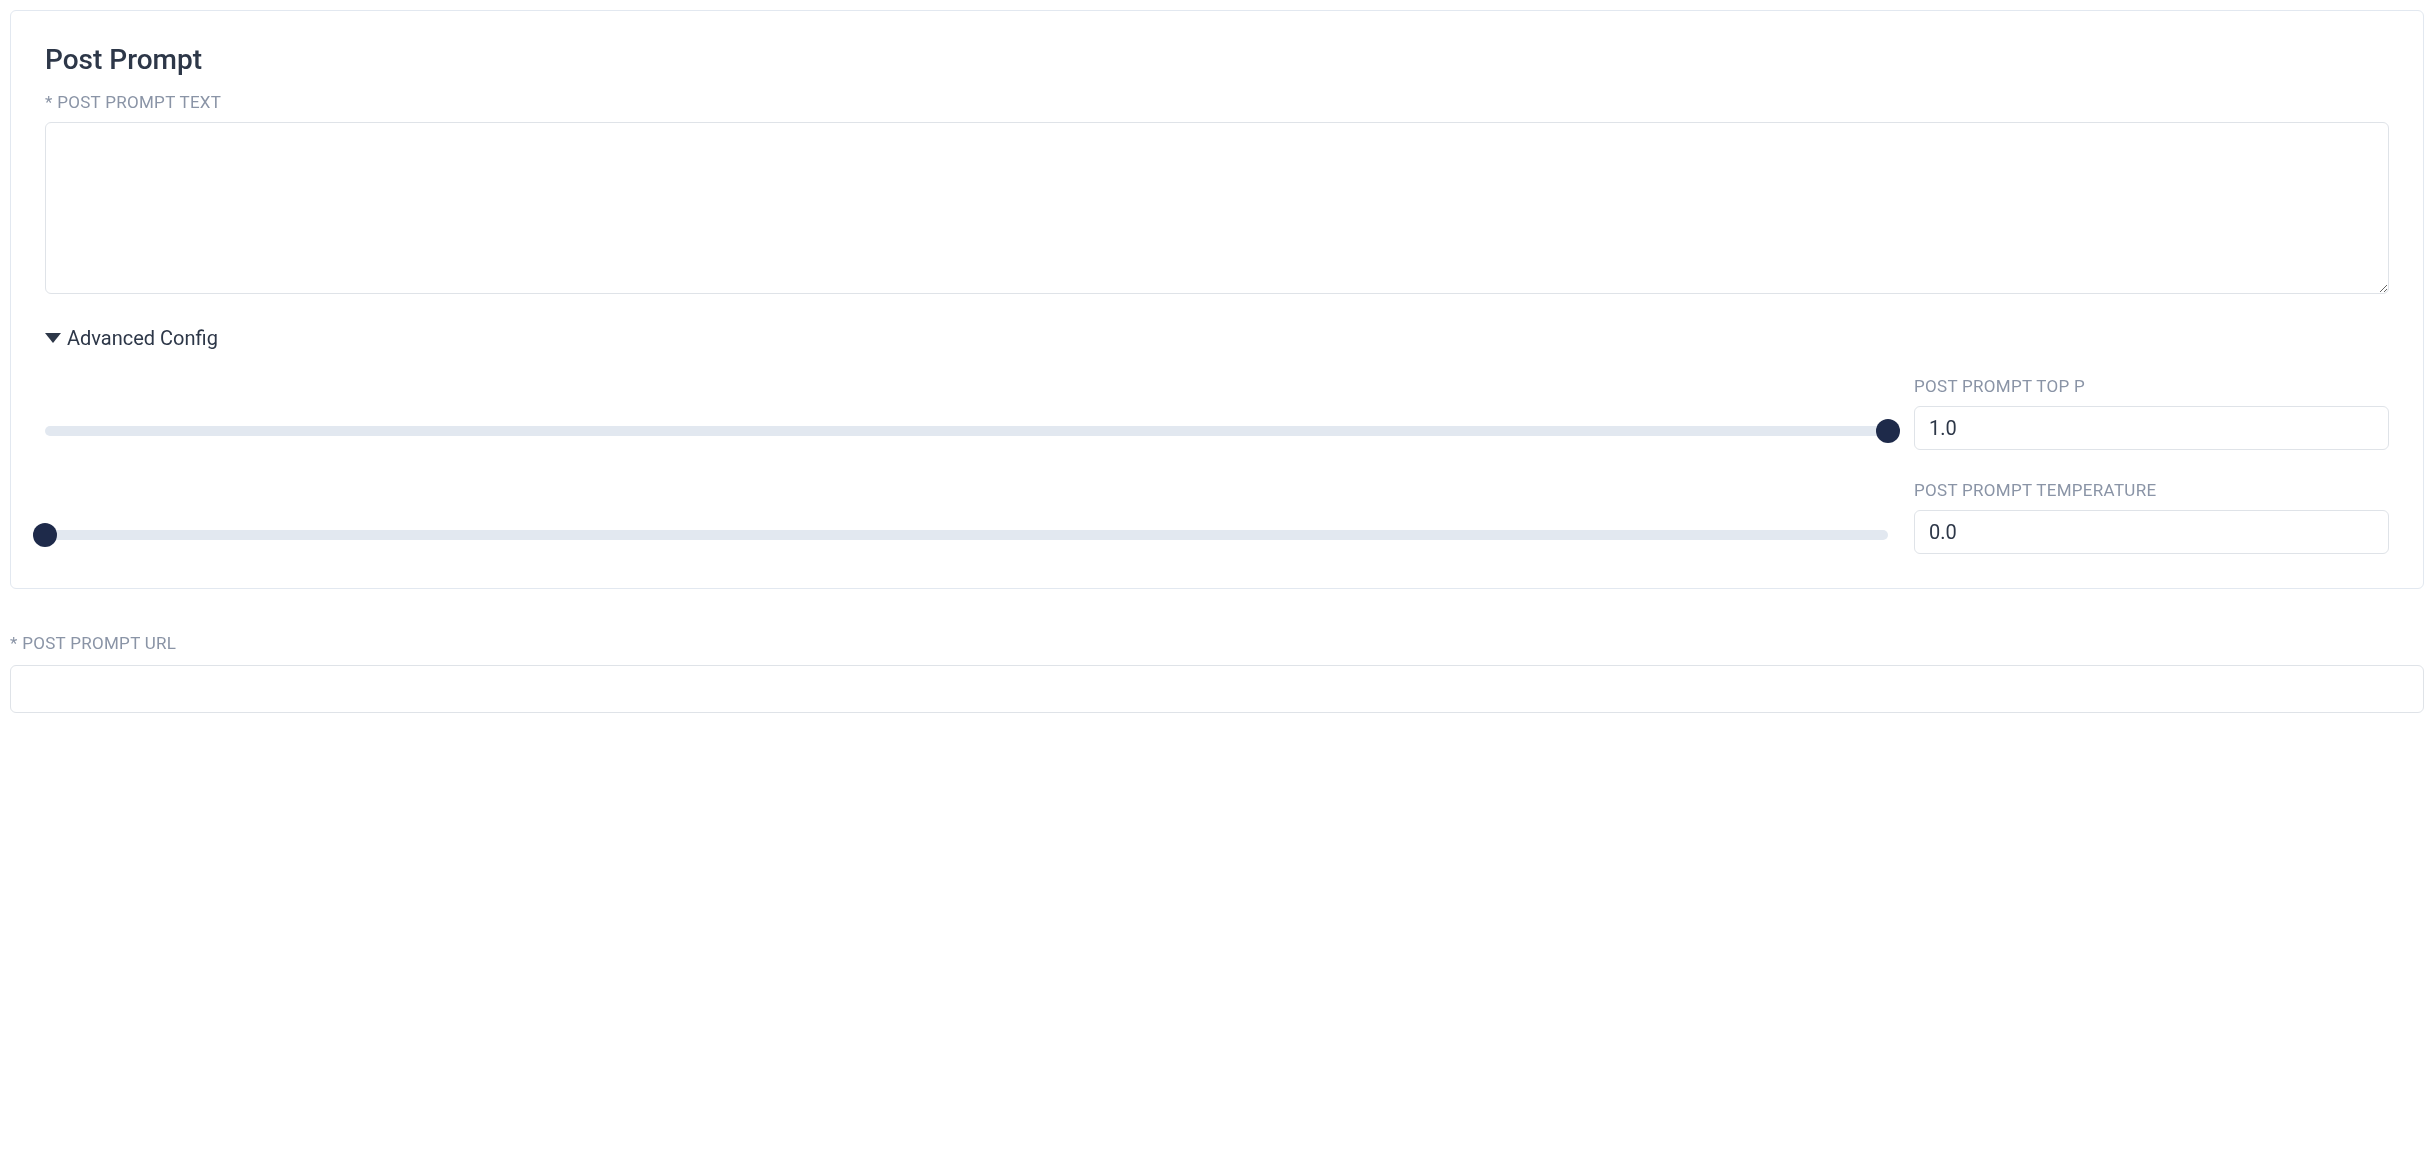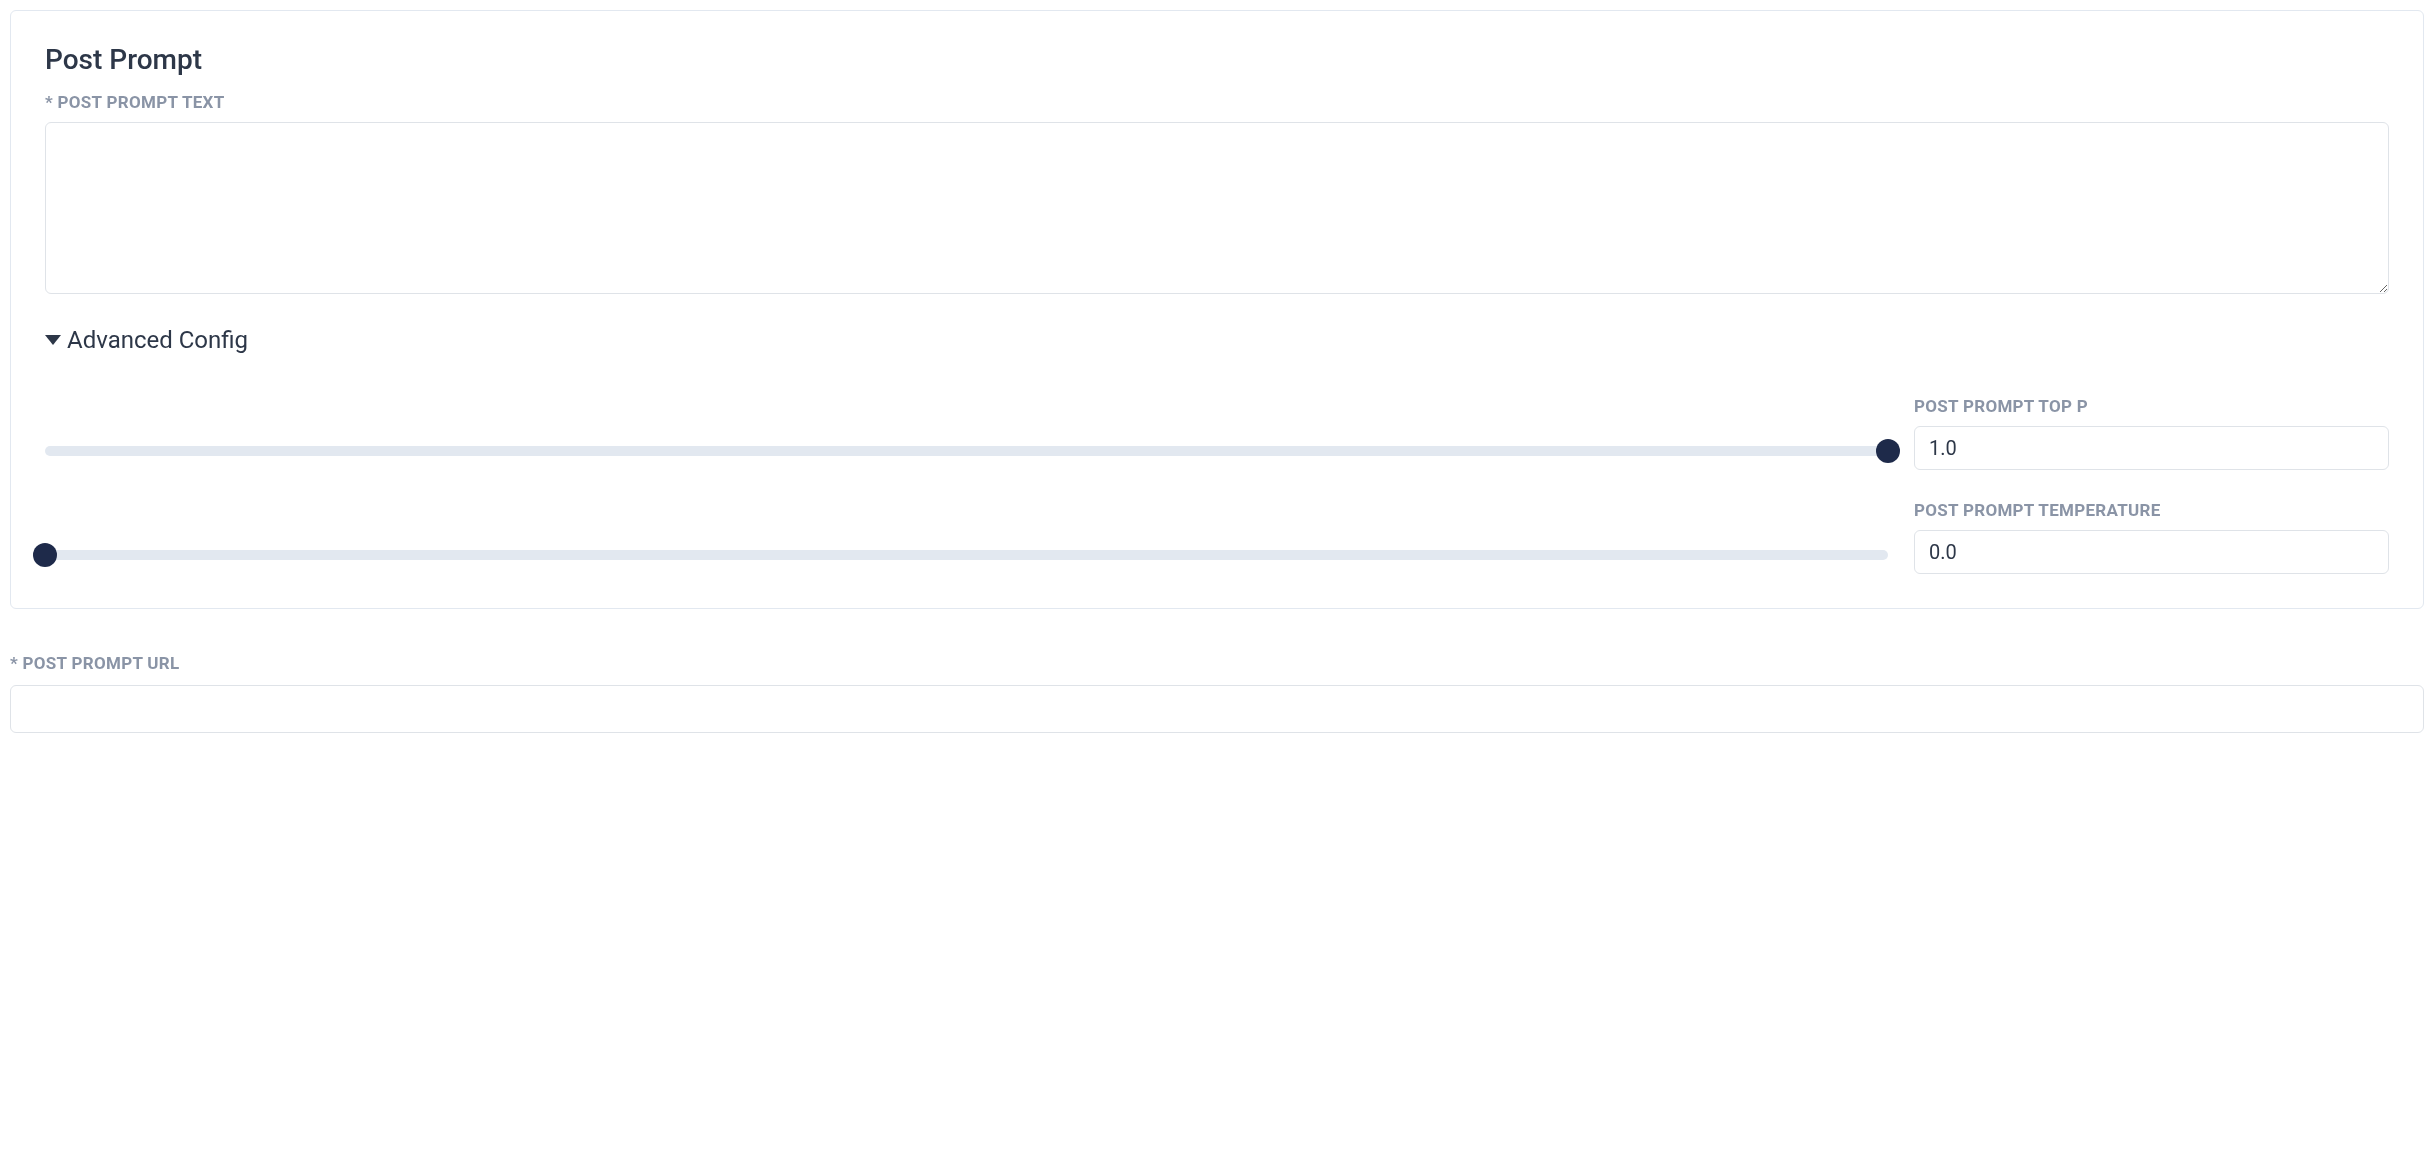--- a/index.html
+++ b/index.html
@@ -23,46 +23,46 @@
   .card-title {
     font-size: 28px;
     font-weight: 500;
     color: #2d3748;
     margin-bottom: 16px;
   }
   .form-label {
     font-size: 17px;
     letter-spacing: 0.3px;
     color: #8a94a6;
-    font-weight: 700;
+    font-weight: 400;
     margin-bottom: 10px;
     display: block;
   }
   .textarea-input {
     width: 100%;
     min-height: 172px;
     border: 1px solid #dfe3e8;
     border-radius: 6px;
     padding: 12px 14px;
     font-size: 18px;
     font-family: inherit;
     color: #2d3748;
     resize: vertical;
     outline: none;
     background: #ffffff;
   }
   .disclosure {
     display: flex;
     align-items: center;
     gap: 6px;
-    font-size: 24px;
+    font-size: 20px;
     color: #2d3748;
     cursor: pointer;
     margin-top: 28px;
-    margin-bottom: 42px;
+    margin-bottom: 26px;
     user-select: none;
     font-weight: 400;
   }
   .disclosure-icon {
     width: 0;
     height: 0;
     border-left: 8px solid transparent;
     border-right: 8px solid transparent;
     border-top: 10px solid #2d3748;
     display: inline-block;

